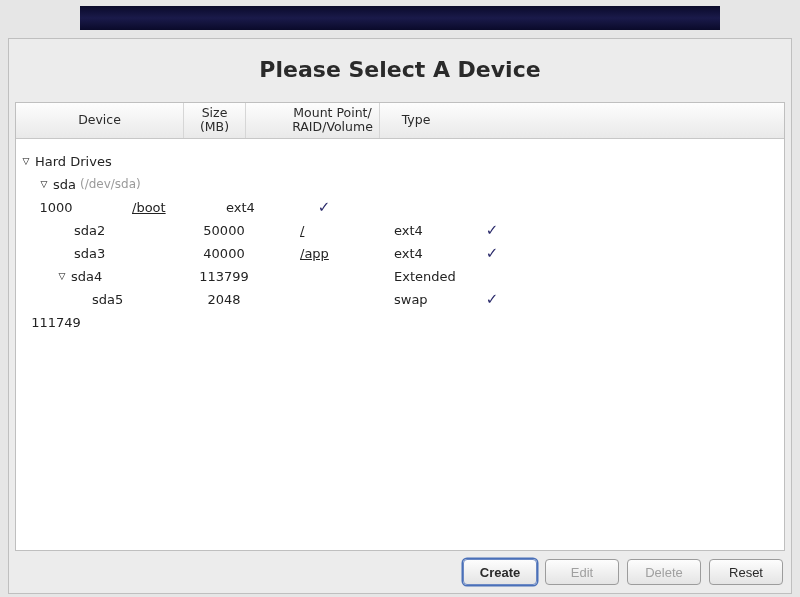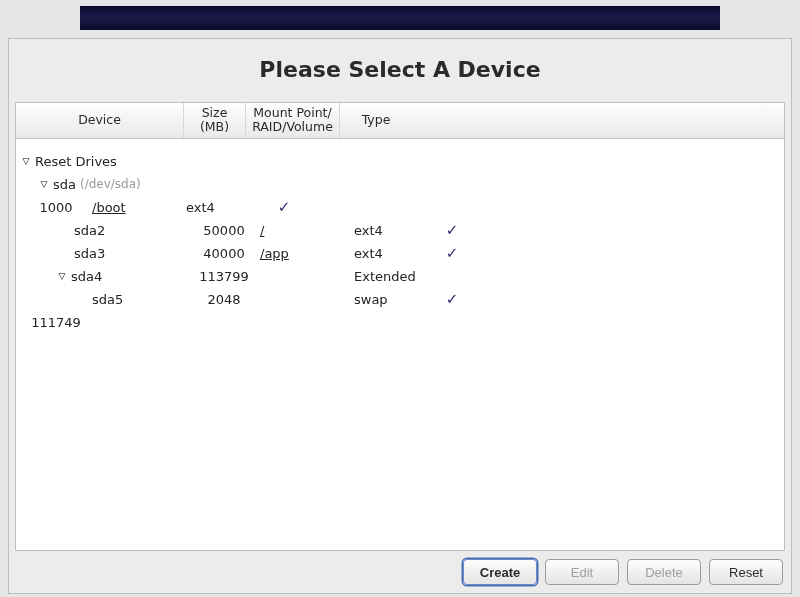--- a/index.html
+++ b/index.html
@@ -54,21 +54,21 @@
     border-right: 1px solid #d6d6d6;
     text-align: center;
     line-height: 1.15;
     display: flex;
     align-items: center;
     justify-content: center;
   }
   .thead .col:last-child { border-right: none; }
   .c-device { width: 168px; justify-content: center; }
   .c-size   { width: 62px; }
-  .c-mount  { width: 94px; }
+  .c-mount  { width: 94px; margin-left: 40px; }
   .c-type   { width: 72px; }
   .c-format { width: 56px; }
   .tbody {
     flex: 1;
     padding-top: 3px;
   }
   .row {
     display: flex;
     align-items: center;
     height: 23px;
@@ -163,21 +163,21 @@
 (MB)</div>
       <div class="col c-mount" style="white-space:pre-line;">Mount Point/
 RAID/Volume</div>
       <div class="col c-type">Type</div>
     </div>
 
     <div class="tbody">
       <div class="row">
         <div class="c-device">
           <span class="disclosure">▽</span>
-          <span>Reset Drives</span>
+          <span>Hard Drives</span>
         </div>
       </div>
       <div class="row">
         <div class="c-device">
           <span class="spacer" style="width:18px"></span>
           <span class="disclosure">▽</span>
           <span>sda</span>
           <span class="dev-path">(/dev/sda)</span>
         </div>
       </div>

